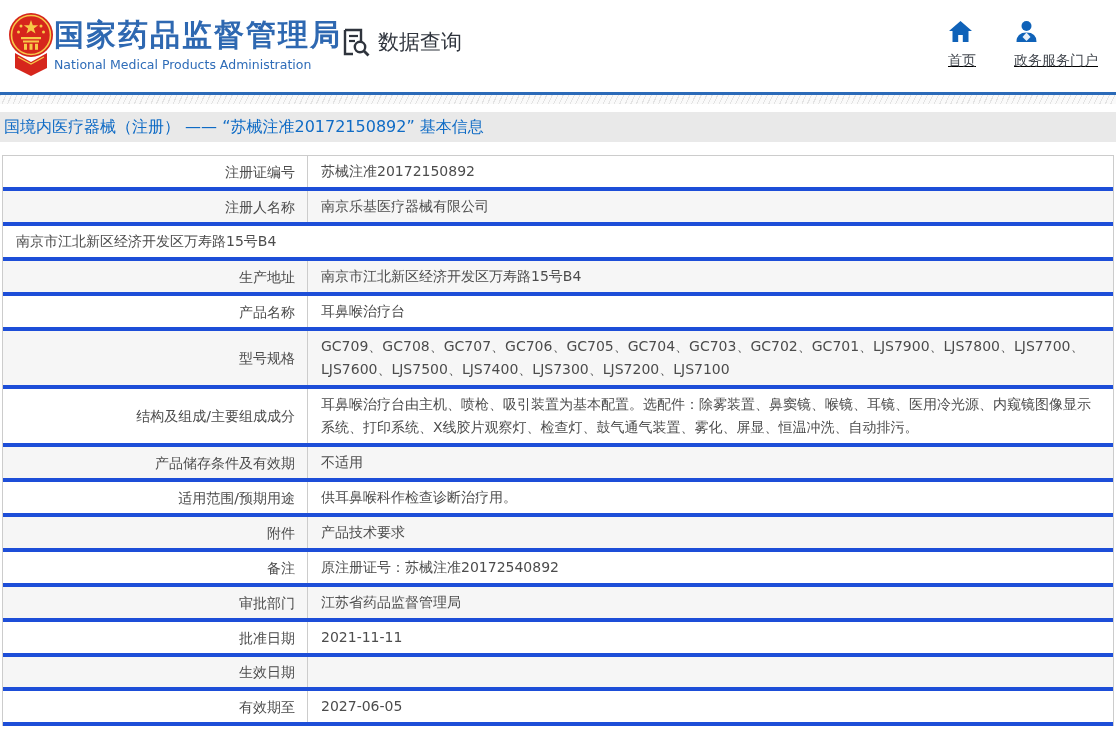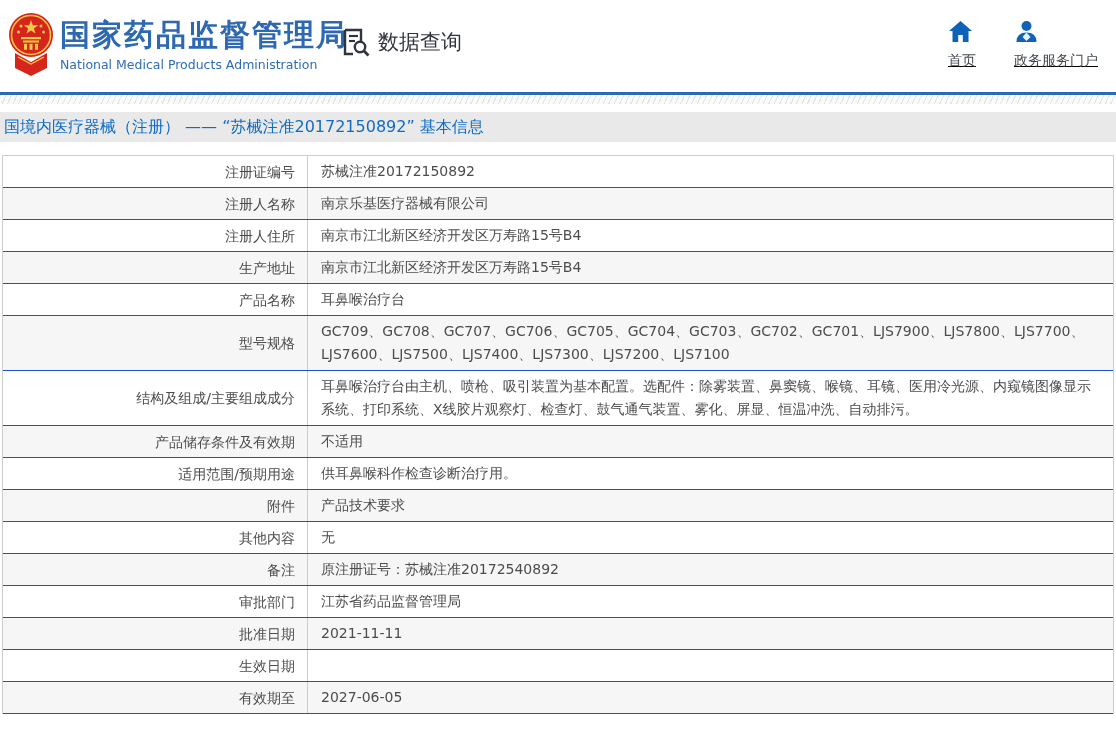--- a/index.html
+++ b/index.html
@@ -8,21 +8,21 @@
     width:1116px; height:756px; overflow:hidden;
     background:#fff;
     font-family:"DejaVu Sans","Liberation Sans",sans-serif;
     -webkit-font-smoothing:antialiased;
   }
 
   
   .header { position:relative; height:92px; background:#fff; }
   .brand { position:absolute; left:8px; top:10px; display:flex; align-items:flex-start; }
   .emblem { width:46px; height:68px; flex:0 0 auto; }
-  .brand-text { margin-left:6px; padding-top:8px; }
+  .brand-text { margin-left:0; padding-top:8px; }
   .brand-cn {
     font-size:30px; font-weight:bold; color:#2e68b1;
     letter-spacing:2px; line-height:34px; white-space:nowrap;
   }
   .brand-en {
     font-size:12.5px; color:#2e6cb8; margin-top:5px; white-space:nowrap;
   }
   .data-query {
     position:absolute; left:339px; top:26px;
     display:flex; align-items:center; gap:7px;
@@ -48,21 +48,21 @@
   }
   .breadcrumb-bar .crumb {
     font-size:16px; color:#0f6bc5; cursor:pointer; white-space:nowrap;
   }
 
   
   .table-wrap {
     margin:13px 2px 0 2px;
     border:1px solid #cccccc; border-bottom:none;
   }
-  .trow { display:flex; border-bottom:1px solid #1d4ed8; min-height:32px; background:#fff; }
+  .trow { display:flex; border-bottom:4px solid #1d4ed8; min-height:32px; background:#fff; }
   .trow:nth-child(even) { background:#f6f6f6; }
   .tlabel {
     width:305px; flex:0 0 305px;
     border-right:1px solid #cccccc;
     display:flex; align-items:center; justify-content:flex-end;
     padding:4px 12px 4px 4px;
     font-size:14px; color:#4c4c4c; text-align:right; line-height:22px;
   }
   .tvalue {
     flex:1; display:flex; align-items:center;
@@ -142,21 +142,20 @@
     <div class="tlabel">注册证编号</div>
     <div class="tvalue">苏械注准20172150892</div>
   </div>
 
   <div class="trow">
     <div class="tlabel">注册人名称</div>
     <div class="tvalue">南京乐基医疗器械有限公司</div>
   </div>
 
   <div class="trow">
-    <div class="tlabel">注册人住所</div>
     <div class="tvalue">南京市江北新区经济开发区万寿路15号B4</div>
   </div>
 
   <div class="trow">
     <div class="tlabel">生产地址</div>
     <div class="tvalue">南京市江北新区经济开发区万寿路15号B4</div>
   </div>
 
   <div class="trow">
     <div class="tlabel">产品名称</div>
@@ -182,24 +181,20 @@
   <div class="trow">
     <div class="tlabel">适用范围/预期用途</div>
     <div class="tvalue">供耳鼻喉科作检查诊断治疗用。</div>
   </div>
 
   <div class="trow">
     <div class="tlabel">附件</div>
     <div class="tvalue">产品技术要求</div>
   </div>
 
-  <div class="trow">
-    <div class="tlabel">其他内容</div>
-    <div class="tvalue">无</div>
-  </div>
 
   <div class="trow">
     <div class="tlabel">备注</div>
     <div class="tvalue">原注册证号：苏械注准20172540892</div>
   </div>
 
   <div class="trow">
     <div class="tlabel">审批部门</div>
     <div class="tvalue">江苏省药品监督管理局</div>
   </div>

